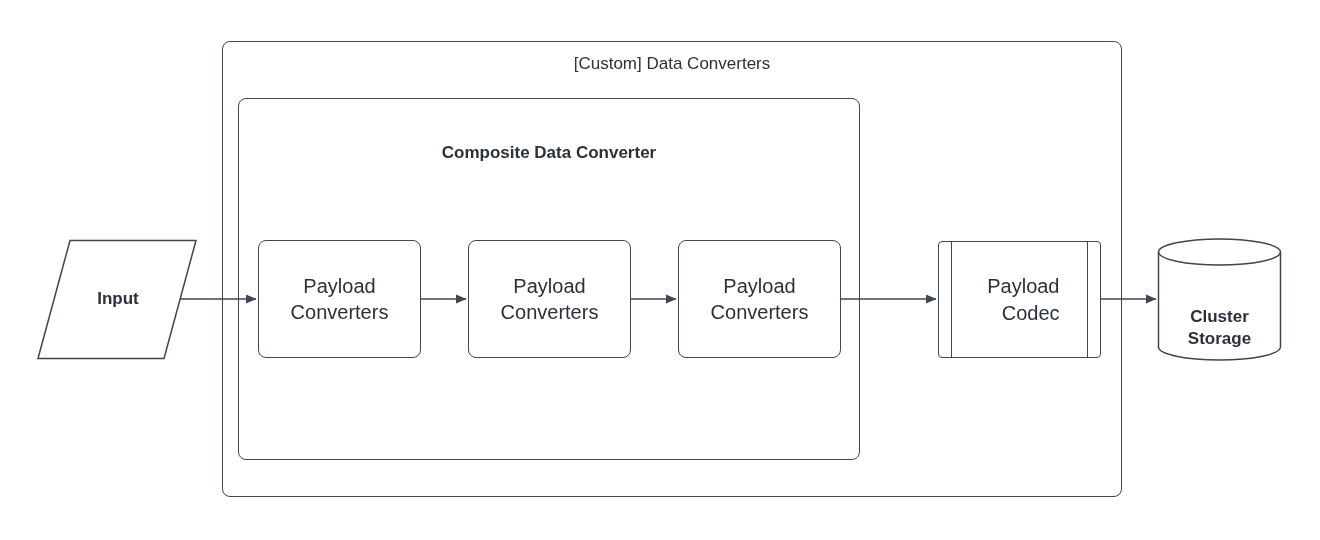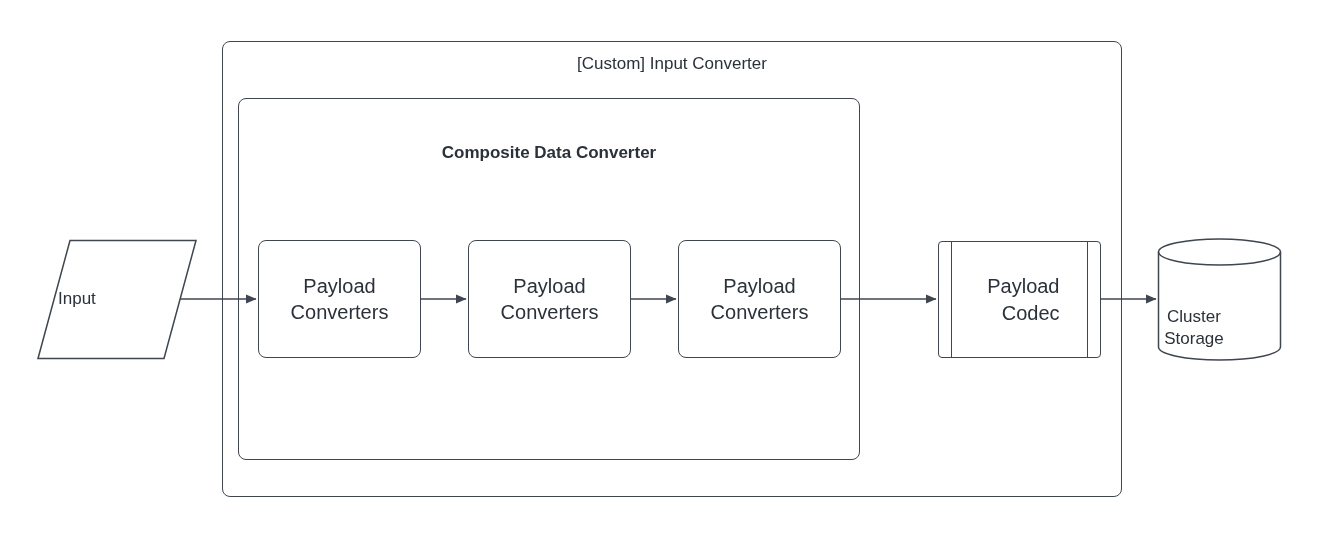--- a/index.html
+++ b/index.html
@@ -79,34 +79,36 @@
     }
     .shape-arc {
       stroke: var(--stroke, #3f4650);
       stroke-width: 1.5;
       fill: none;
     }
     .shape-label {
       position: absolute;
       display: flex;
       align-items: center;
+      justify-content: center;
       text-align: center;
       font-size: 17px;
       line-height: 1.32;
+      font-weight: bold;
     }
     .input-label   { left: 58px;   top: 241px; width: 120px; height: 117px; }
     .storage-label { left: 1158px; top: 254px; width: 123px; height: 100px; }
   </style>
 </head>
 <body>
 
 <div class="canvas">
 
   <div class="box outer">
-    <div class="container-label">[Custom] Input Converter</div>
+    <div class="container-label">[Custom] Data Converters</div>
   </div>
 
   <div class="box composite">
     <div class="container-label">Composite Data Converter</div>
   </div>
 
   <svg class="svg-layer" width="1320" height="540" viewBox="0 0 1320 540">
     <defs>
       <marker id="arrowhead" markerWidth="12" markerHeight="10" refX="10.5" refY="5" orient="auto" markerUnits="userSpaceOnUse">
         <path d="M0.5,0.5 L11,5 L0.5,9.5 Z" style="fill:var(--stroke, #3f4650)"></path>

